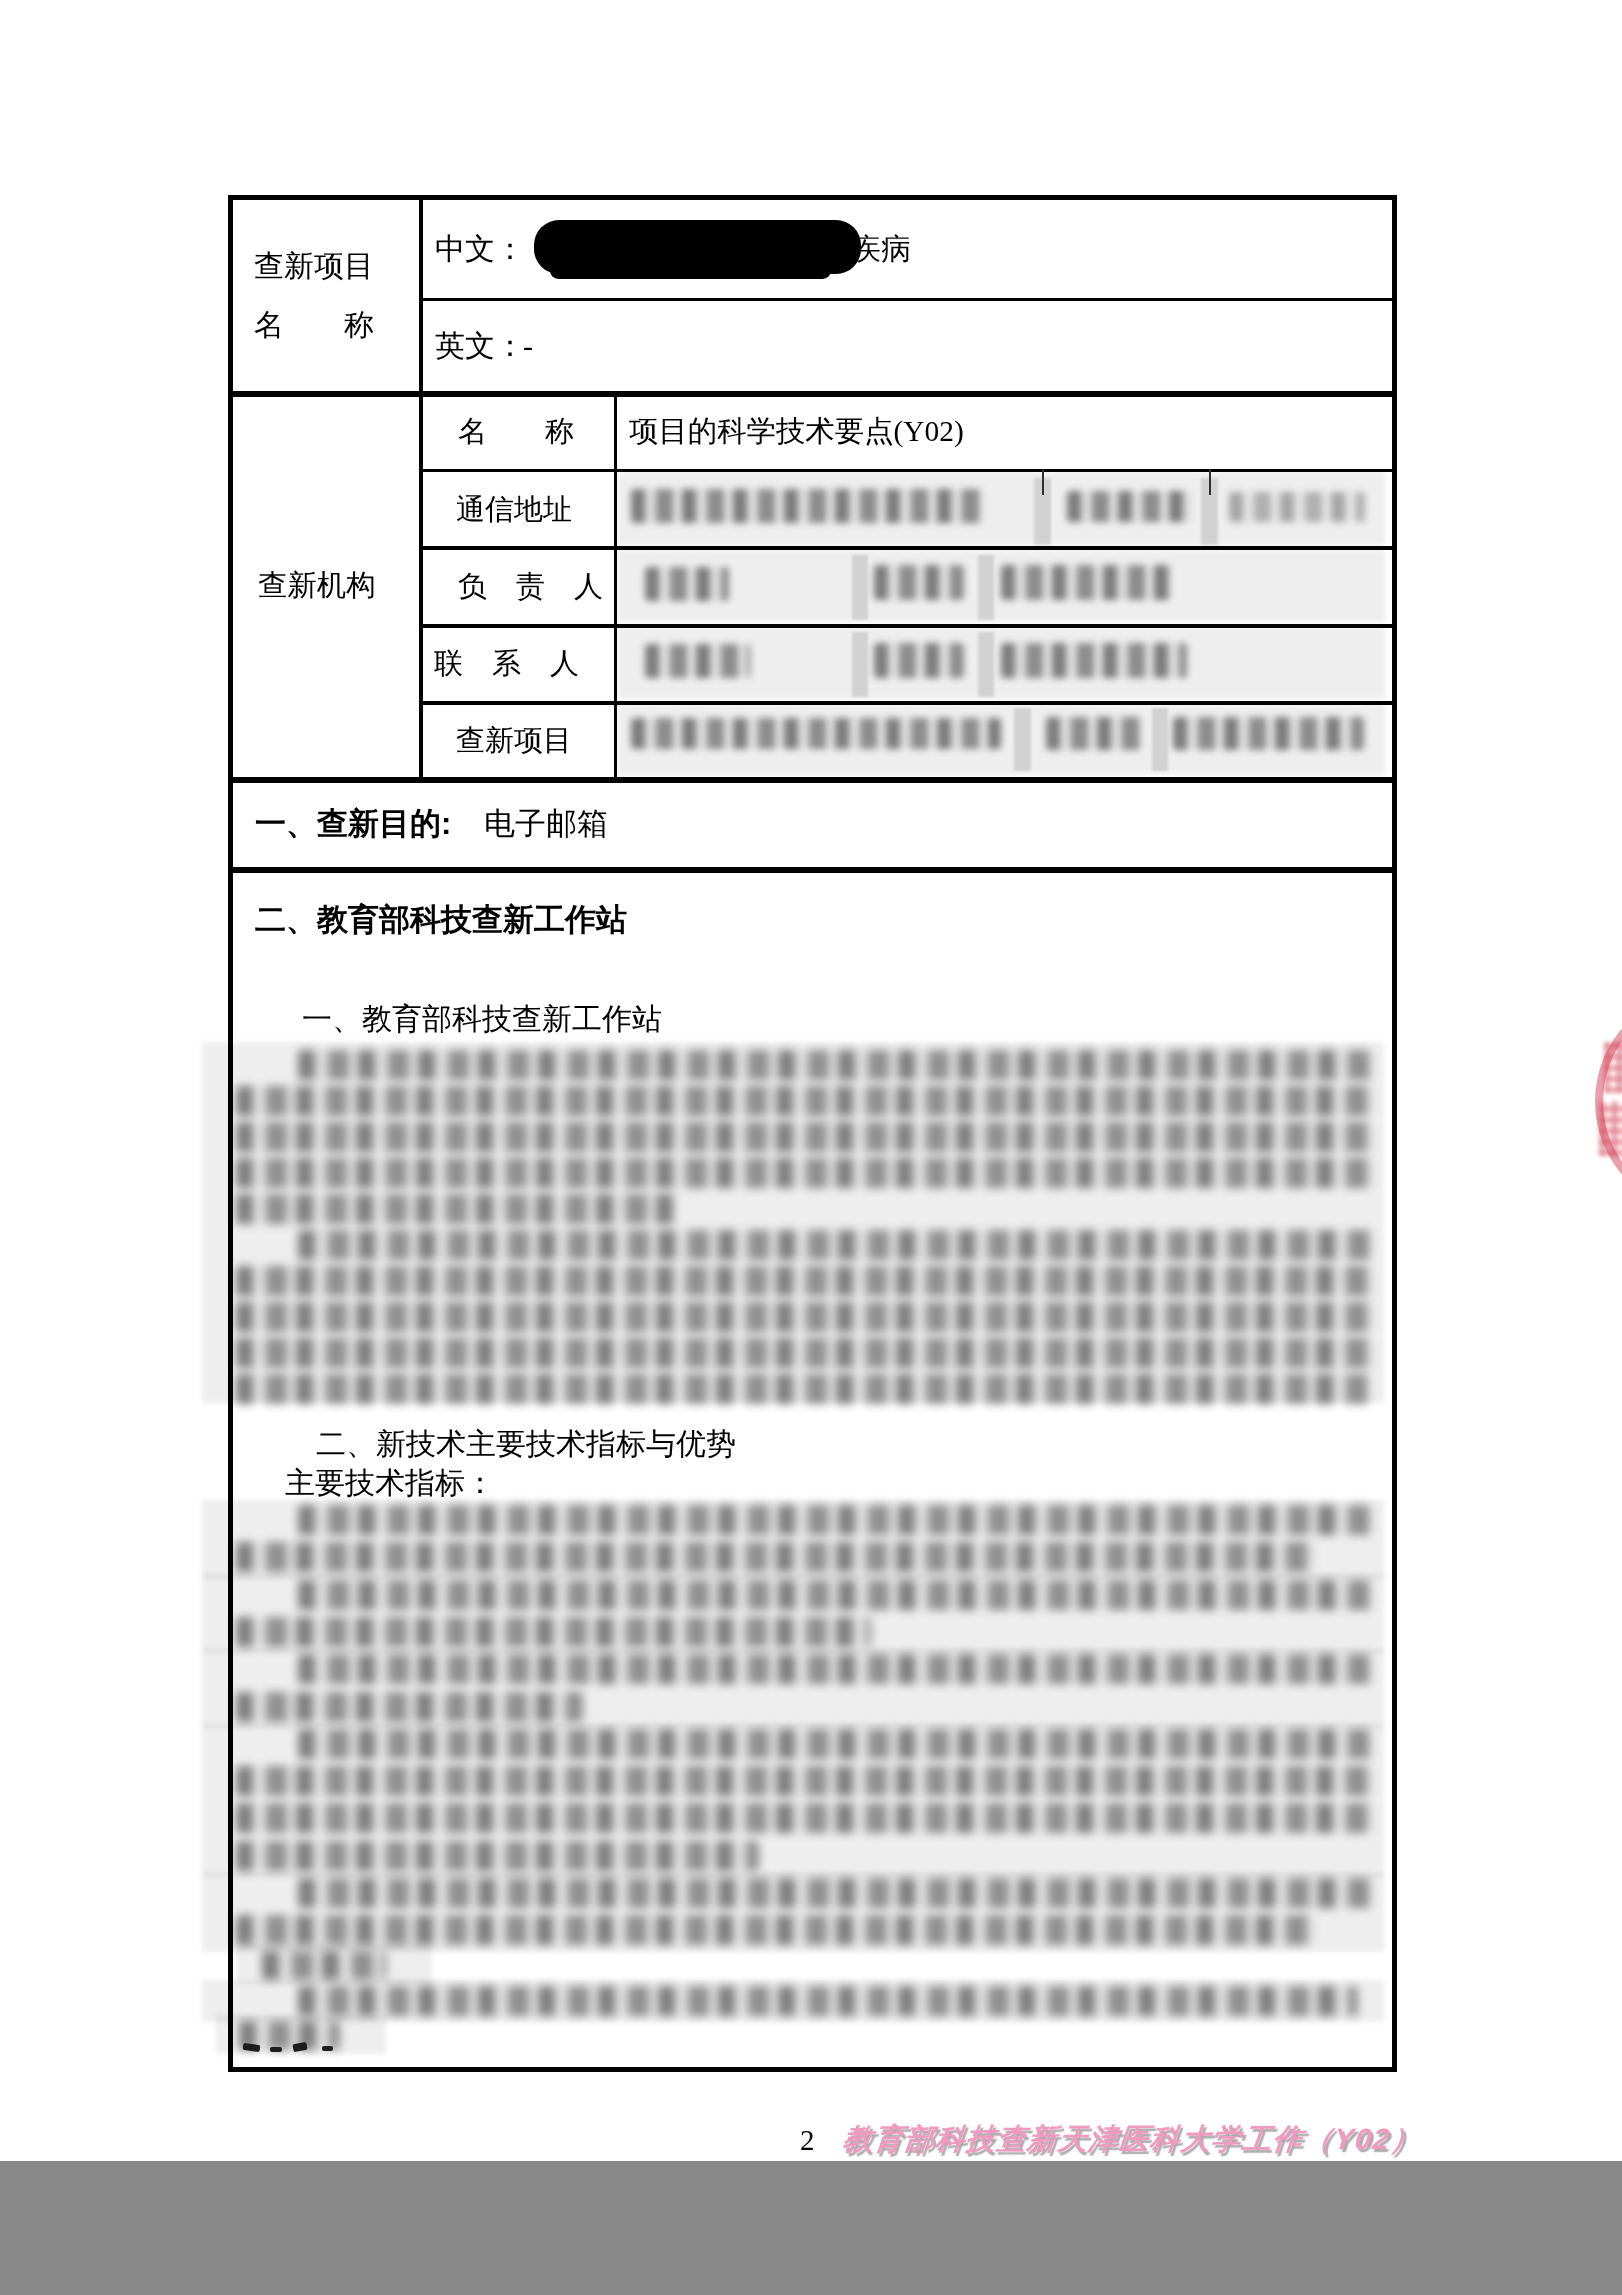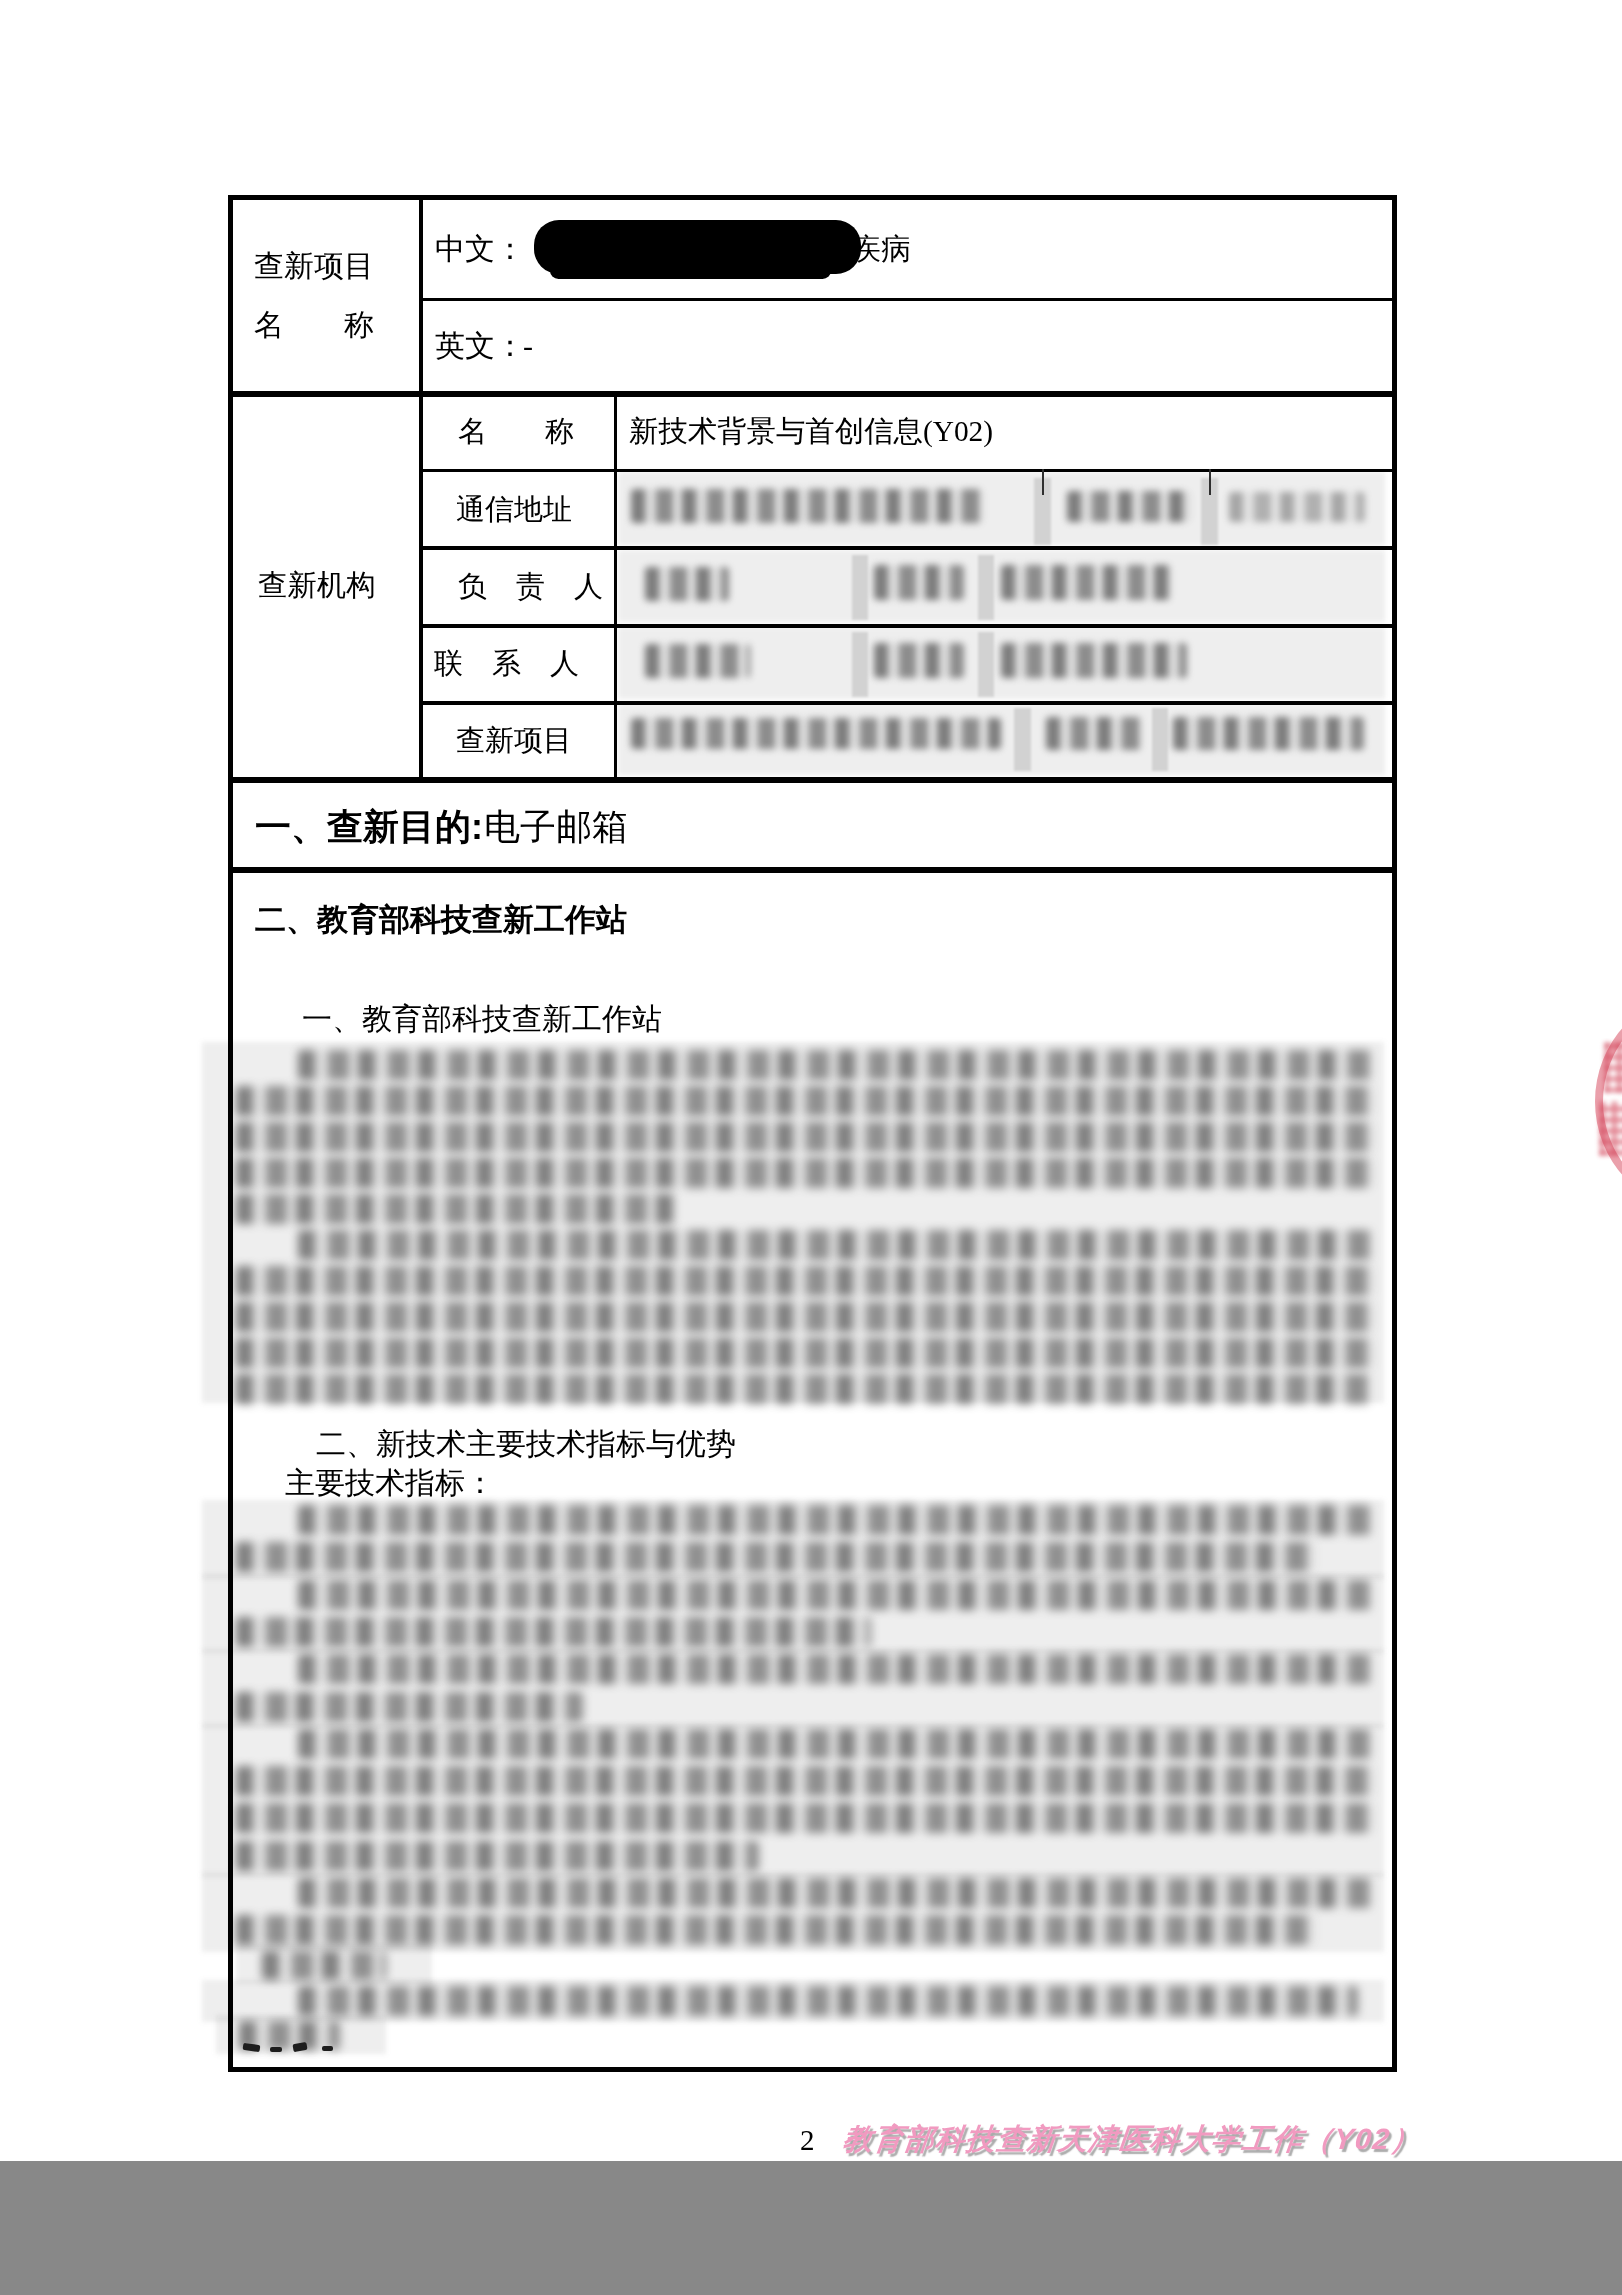--- a/index.html
+++ b/index.html
@@ -7,21 +7,21 @@
         font-family:"Liberation Serif","DejaVu Serif",serif;color:#000;}
   .abs{position:absolute;}
   
   .frame{left:228px;top:195px;width:1169px;height:1877px;border:5.9px solid #000;box-sizing:border-box;z-index:20;}
   .hline{background:#000;z-index:21;}
   .vline{background:#000;z-index:21;}
   
   .txt{z-index:30;line-height:1.12;white-space:nowrap;}
   .serif{font-family:"Liberation Serif","DejaVu Serif",serif;}
   .sans-b{font-family:"Liberation Sans","DejaVu Sans",sans-serif;font-weight:bold;}
-  .f44{font-size:29px;} .f45{font-size:29.4px;} .f46{font-size:30px;} .f47{font-size:36px;} .f48{font-size:31px;}
+  .f44{font-size:29px;} .f45{font-size:29.4px;} .f46{font-size:30px;} .f47{font-size:31px;} .f48{font-size:31px;}
   
   .wash{background:rgba(90,90,90,0.10);filter:blur(2.6px);z-index:5;}
   .bl{height:30px;border-radius:3.9px;opacity:.62;filter:blur(4.6px);z-index:6;
       background:repeating-linear-gradient(90deg,#3c3c3c 0 17px,rgba(60,60,60,.12) 17px 30px,#575757 30px 51px,rgba(60,60,60,.10) 51px 60px);}
   .rb{border-radius:3.9px;opacity:.66;filter:blur(3.9px);z-index:6;
       background:repeating-linear-gradient(90deg,#424242 0 14.4px,rgba(60,60,60,.14) 14.4px 25px,#5a5a5a 25px 42px,rgba(60,60,60,.10) 42px 51px);}
   .light{opacity:.42;}
   .strip{background:rgba(140,140,140,0.28);filter:blur(1.3px);z-index:7;}
   .tick{background:#2f2f2f;z-index:22;}
   .redbar{background:#000;border-radius:25px;z-index:40;}
@@ -76,21 +76,21 @@
   <div class="abs txt serif f46" style="left:851px;top:232px">疾病</div>
   <div class="abs redbar" style="left:534px;top:220px;width:327px;height:54px"></div>
   <div class="abs redbar" style="left:550px;top:262px;width:281px;height:17px;border-radius:9.2px"></div>
 
   <div class="abs txt serif f46" style="left:435px;top:329px">英文：</div>
   <div class="abs txt serif f46" style="left:523px;top:329px">-</div>
 
   <div class="abs txt serif f45" style="left:258px;top:569px">查新机构</div>
 
   <div class="abs txt serif f44" style="left:458px;top:415px">名　　称</div>
-  <div class="abs txt serif f45" style="left:629px;top:415px">新技术背景与首创信息(Y02)</div>
+  <div class="abs txt serif f45" style="left:629px;top:415px">项目的科学技术要点(Y02)</div>
 
   <div class="abs txt serif f44" style="left:456px;top:493px">通信地址</div>
   <div class="abs rb" style="left:631px;top:489px;width:353px;height:34px"></div>
   <div class="abs strip" style="left:1034px;top:478px;width:17px;height:67px"></div>
   <div class="abs rb" style="left:1067px;top:491px;width:124px;height:31px"></div>
   <div class="abs strip" style="left:1201px;top:478px;width:17px;height:67px"></div>
   <div class="abs rb light" style="left:1229px;top:492px;width:136px;height:30px"></div>
   <div class="abs tick" style="left:1042px;top:469px;width:2px;height:26px"></div>
   <div class="abs tick" style="left:1209px;top:469px;width:2px;height:26px"></div>
 

